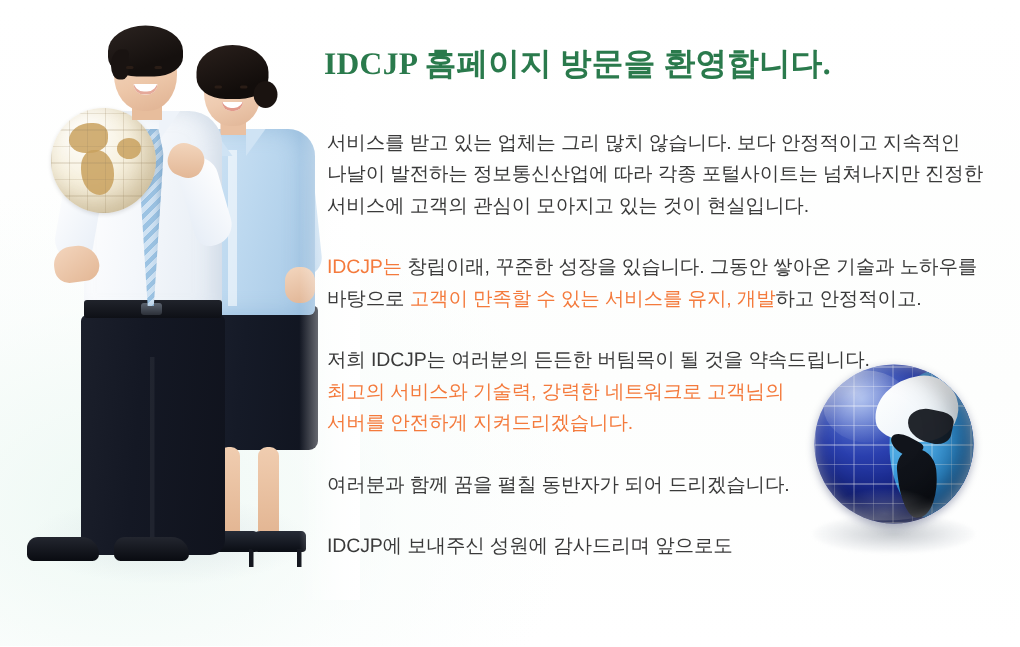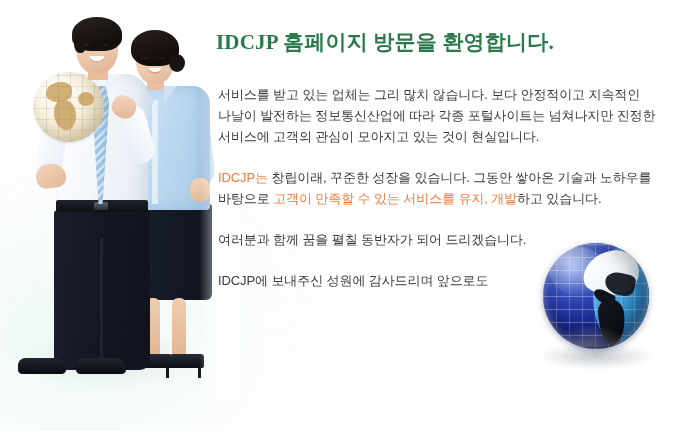--- a/index.html
+++ b/index.html
@@ -398,21 +398,26 @@
   <div class="title">IDCJP 홈페이지 방문을 환영합니다.</div>
 
   <div class="body-text">
     <p class="para">
         <span class="line"><span>서비스를 받고 있는 업체는 그리 많치 않습니다. 보다 안정적이고 지속적인</span></span>
         <span class="line"><span>나날이 발전하는 정보통신산업에 따라 각종 포털사이트는 넘쳐나지만 진정한</span></span>
         <span class="line"><span>서비스에 고객의 관심이 모아지고 있는 것이 현실입니다.</span></span>
       </p>
     <p class="para">
         <span class="line"><span class="hl">IDCJP는</span><span> 창립이래, 꾸준한 성장을 있습니다. 그동안 쌓아온 기술과 노하우를</span></span>
-        <span class="line"><span>바탕으로 </span><span class="hl">고객이 만족할 수 있는 서비스를 유지, 개발</span><span>하고 있습니다.</span></span>
+        <span class="line"><span>바탕으로 </span><span class="hl">고객이 만족할 수 있는 서비스를 유지, 개발</span><span>하고 안정적이고.</span></span>
+      </p>
+    <p class="para">
+        <span class="line"><span>저희 IDCJP는 여러분의 든든한 버팀목이 될 것을 약속드립니다.</span></span>
+        <span class="line"><span class="hl">최고의 서비스와 기술력, 강력한 네트워크로 고객님의</span></span>
+        <span class="line"><span class="hl">서버를 안전하게 지켜드리겠습니다.</span></span>
       </p>
     <p class="para">
         <span class="line"><span>여러분과 함께 꿈을 펼칠 동반자가 되어 드리겠습니다.</span></span>
       </p>
     <p class="para">
         <span class="line"><span>IDCJP에 보내주신 성원에 감사드리며 앞으로도</span></span>
       </p>
   </div>
 
   <div class="globe-wrap">

